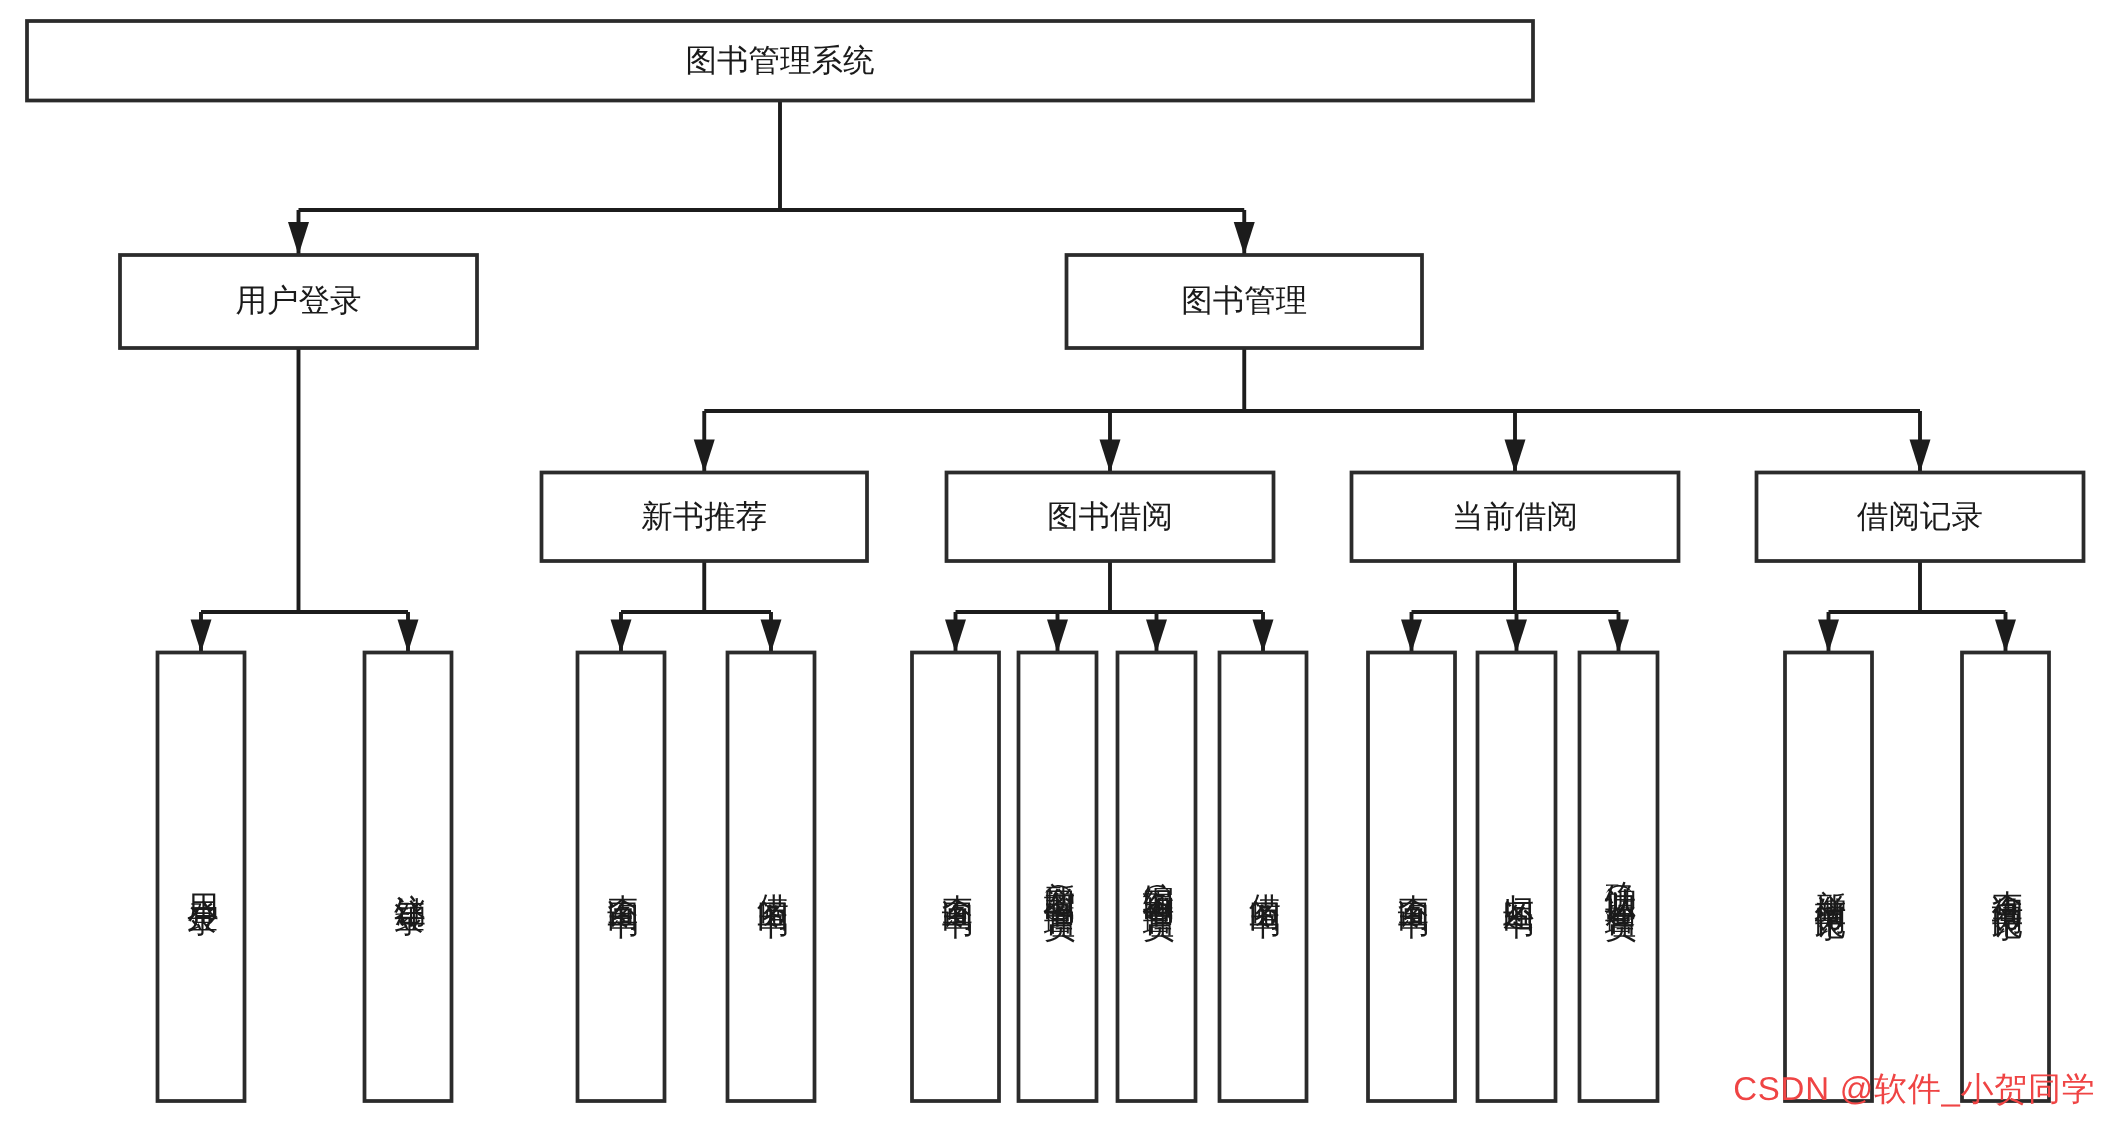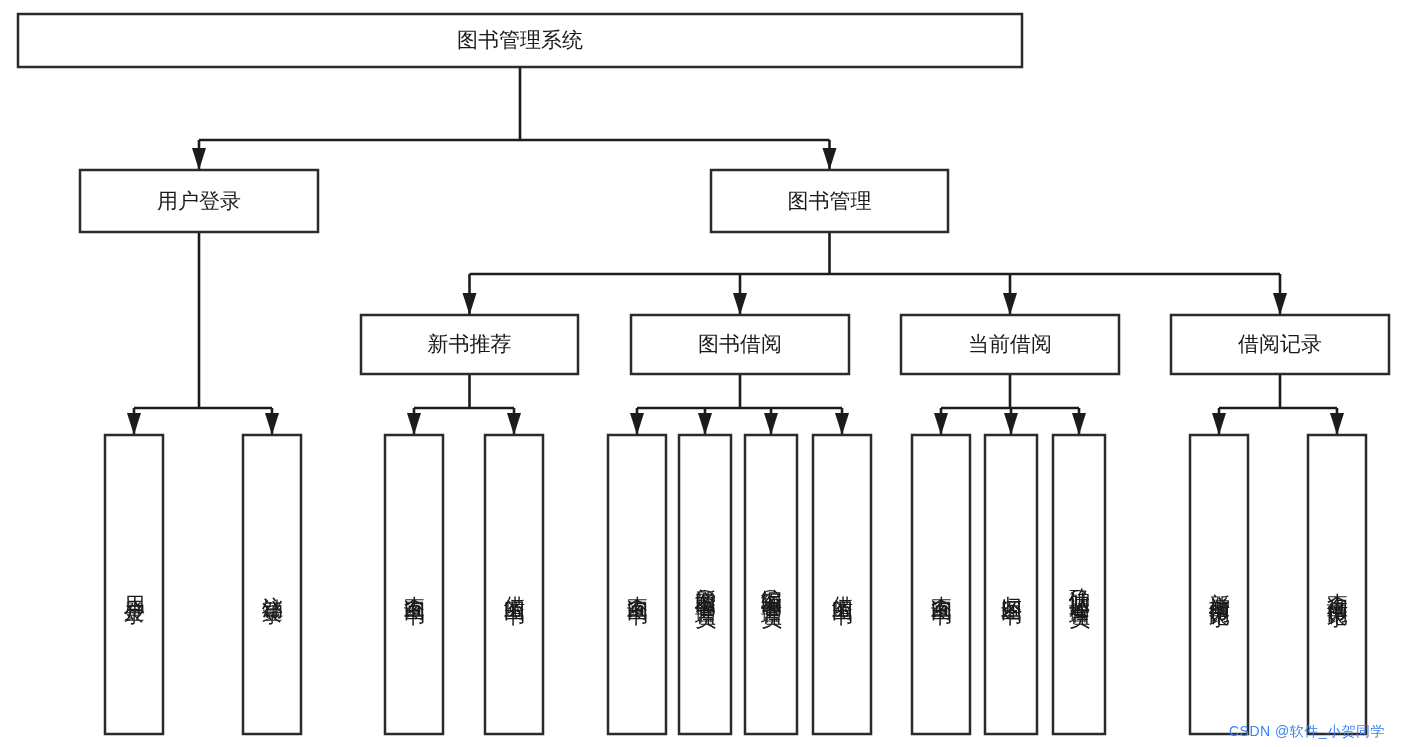--- a/index.html
+++ b/index.html
@@ -61,25 +61,25 @@
     font-family: "Liberation Sans", "DejaVu Sans", sans-serif;
     font-size: 21px;
     line-height: 1.18;
     color: #1a1a1a;
     letter-spacing: 3px;
     white-space: nowrap;
     text-align: center;
   }
   .watermark {
     position: absolute;
-    right: 20px;
+    right: 8px;
     bottom: 6px;
     font-family: "Liberation Sans", "DejaVu Sans", sans-serif;
-    font-size: 14px;
-    color: #3b82f6;
+    font-size: 22px;
+    color: #ef4444;
     letter-spacing: 0.5px;
     white-space: nowrap;
     pointer-events: none;
   }
 </style>
 </head>
 <body>
 
 <div id="diagram-root">
 

